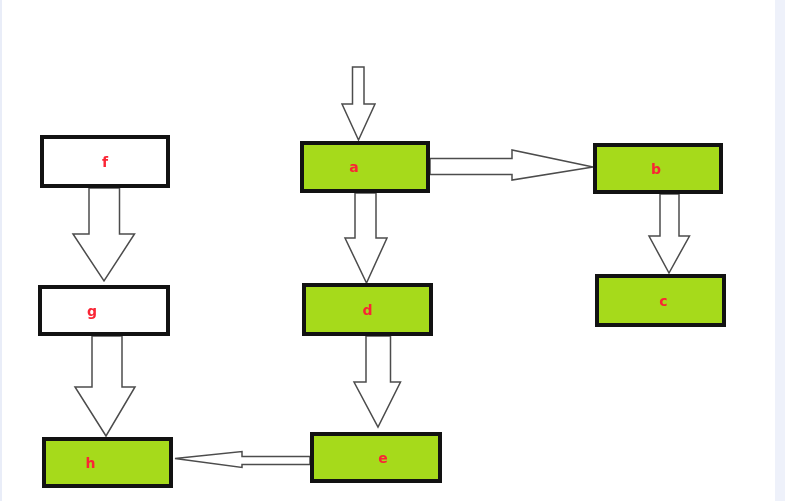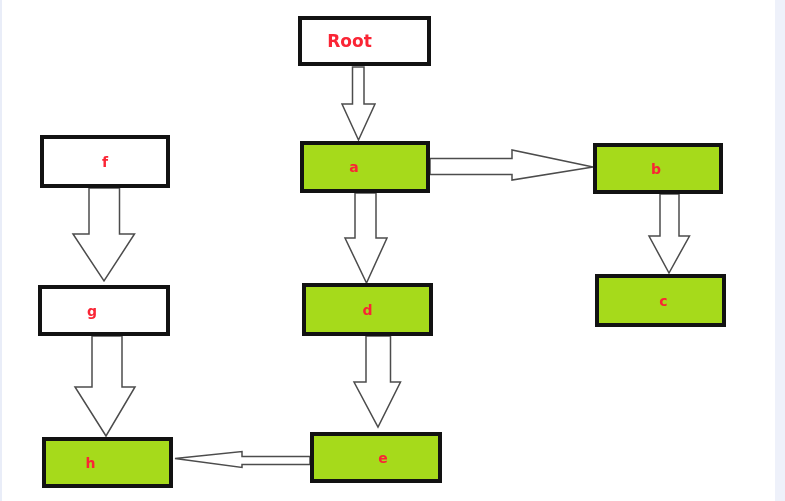--- a/index.html
+++ b/index.html
@@ -78,23 +78,20 @@
     <polygon points="352.5,67 364,67 364,104 375,104 358.5,140 342,104 352.5,104"></polygon>
     <polygon points="430,158.5 512,158.5 512,150 593,167 512,180 512,174.5 430,174.5"></polygon>
     <polygon points="355,193 376,193 376,238 387,238 366.5,283 345,238 355,238"></polygon>
     <polygon points="660,194 679,194 679,236 689.5,236 669,273 649,236 660,236"></polygon>
     <polygon points="89,188 119.5,188 119.5,234 134.5,234 104,281 73,234 89,234"></polygon>
     <polygon points="92,336 122,336 122,387 135,387 106,436 75,387 92,387"></polygon>
     <polygon points="366,336 390.5,336 390.5,382 400.5,382 378,427 354,382 366,382"></polygon>
     <polygon points="310,456.5 242,456.5 242,451.5 175,458.5 242,467.5 242,464.5 310,464.5"></polygon>
   </svg>
 
-  <div class="node n-root fill-white">
-    <span class="lbl">Root</span>
-  </div>
 
   <div class="node n-f fill-white">
     <span class="lbl">f</span>
   </div>
 
   <div class="node n-a fill-green">
     <span class="lbl">a</span>
   </div>
 
   <div class="node n-b fill-green">

